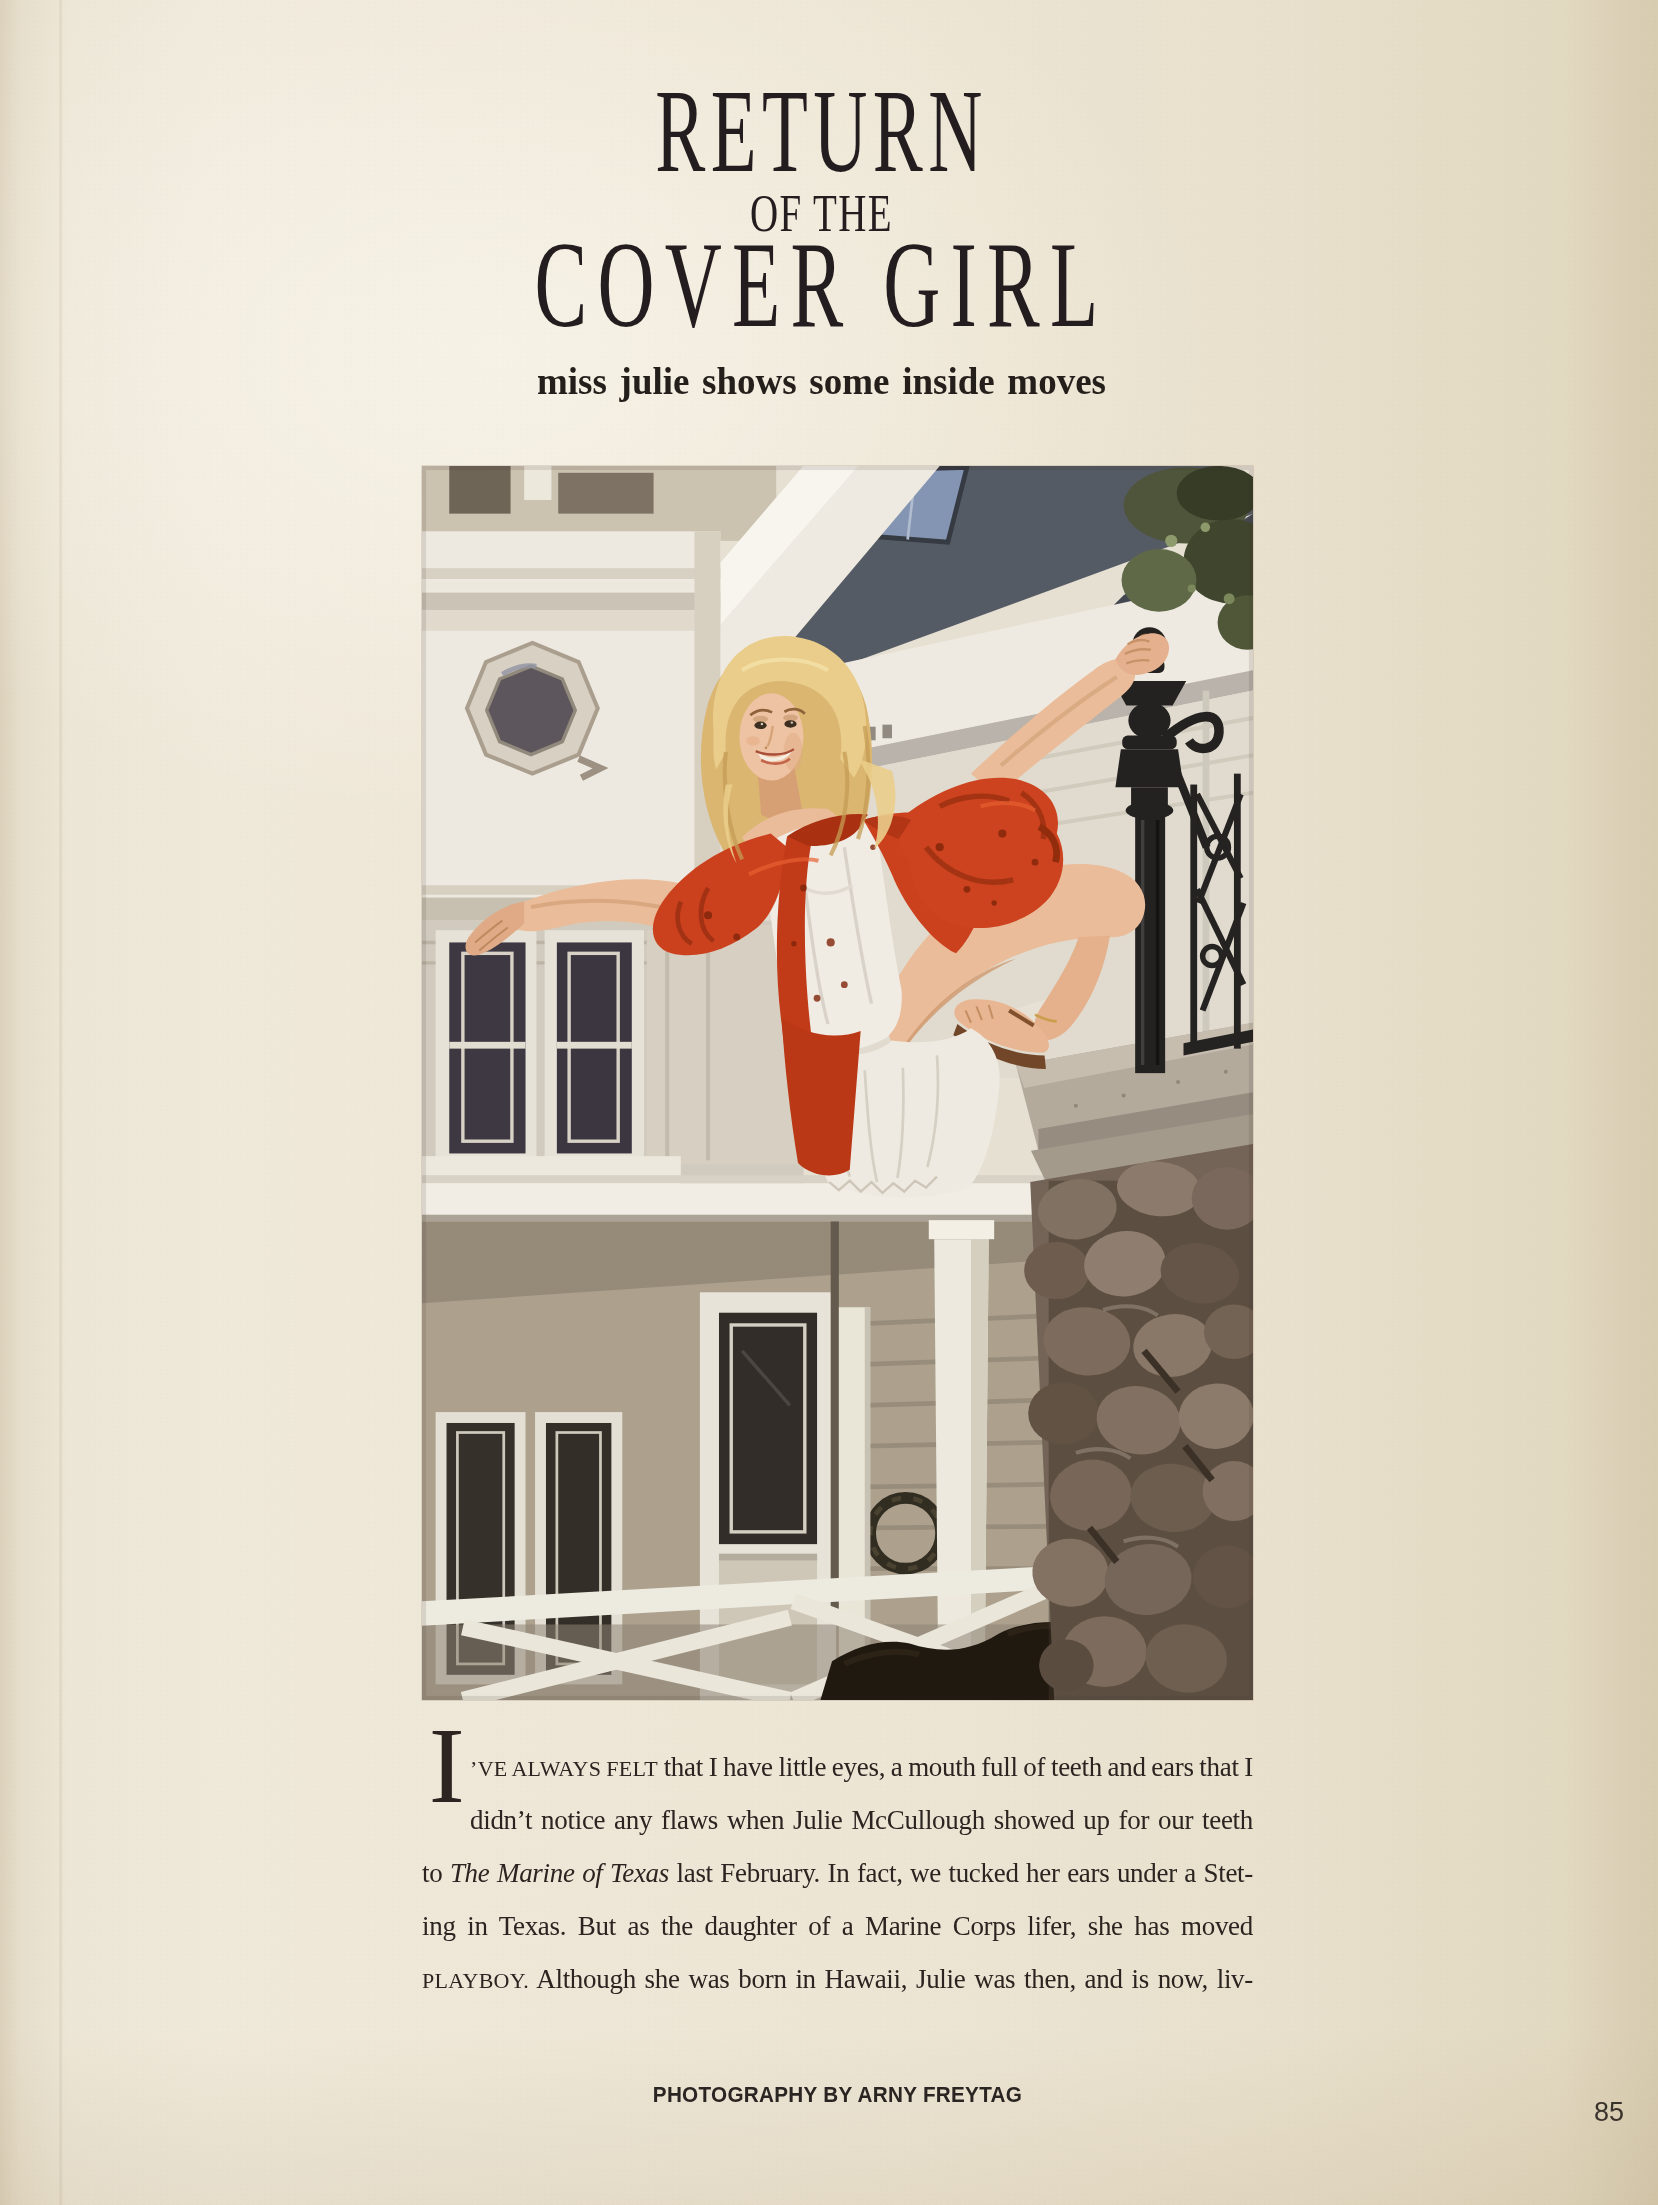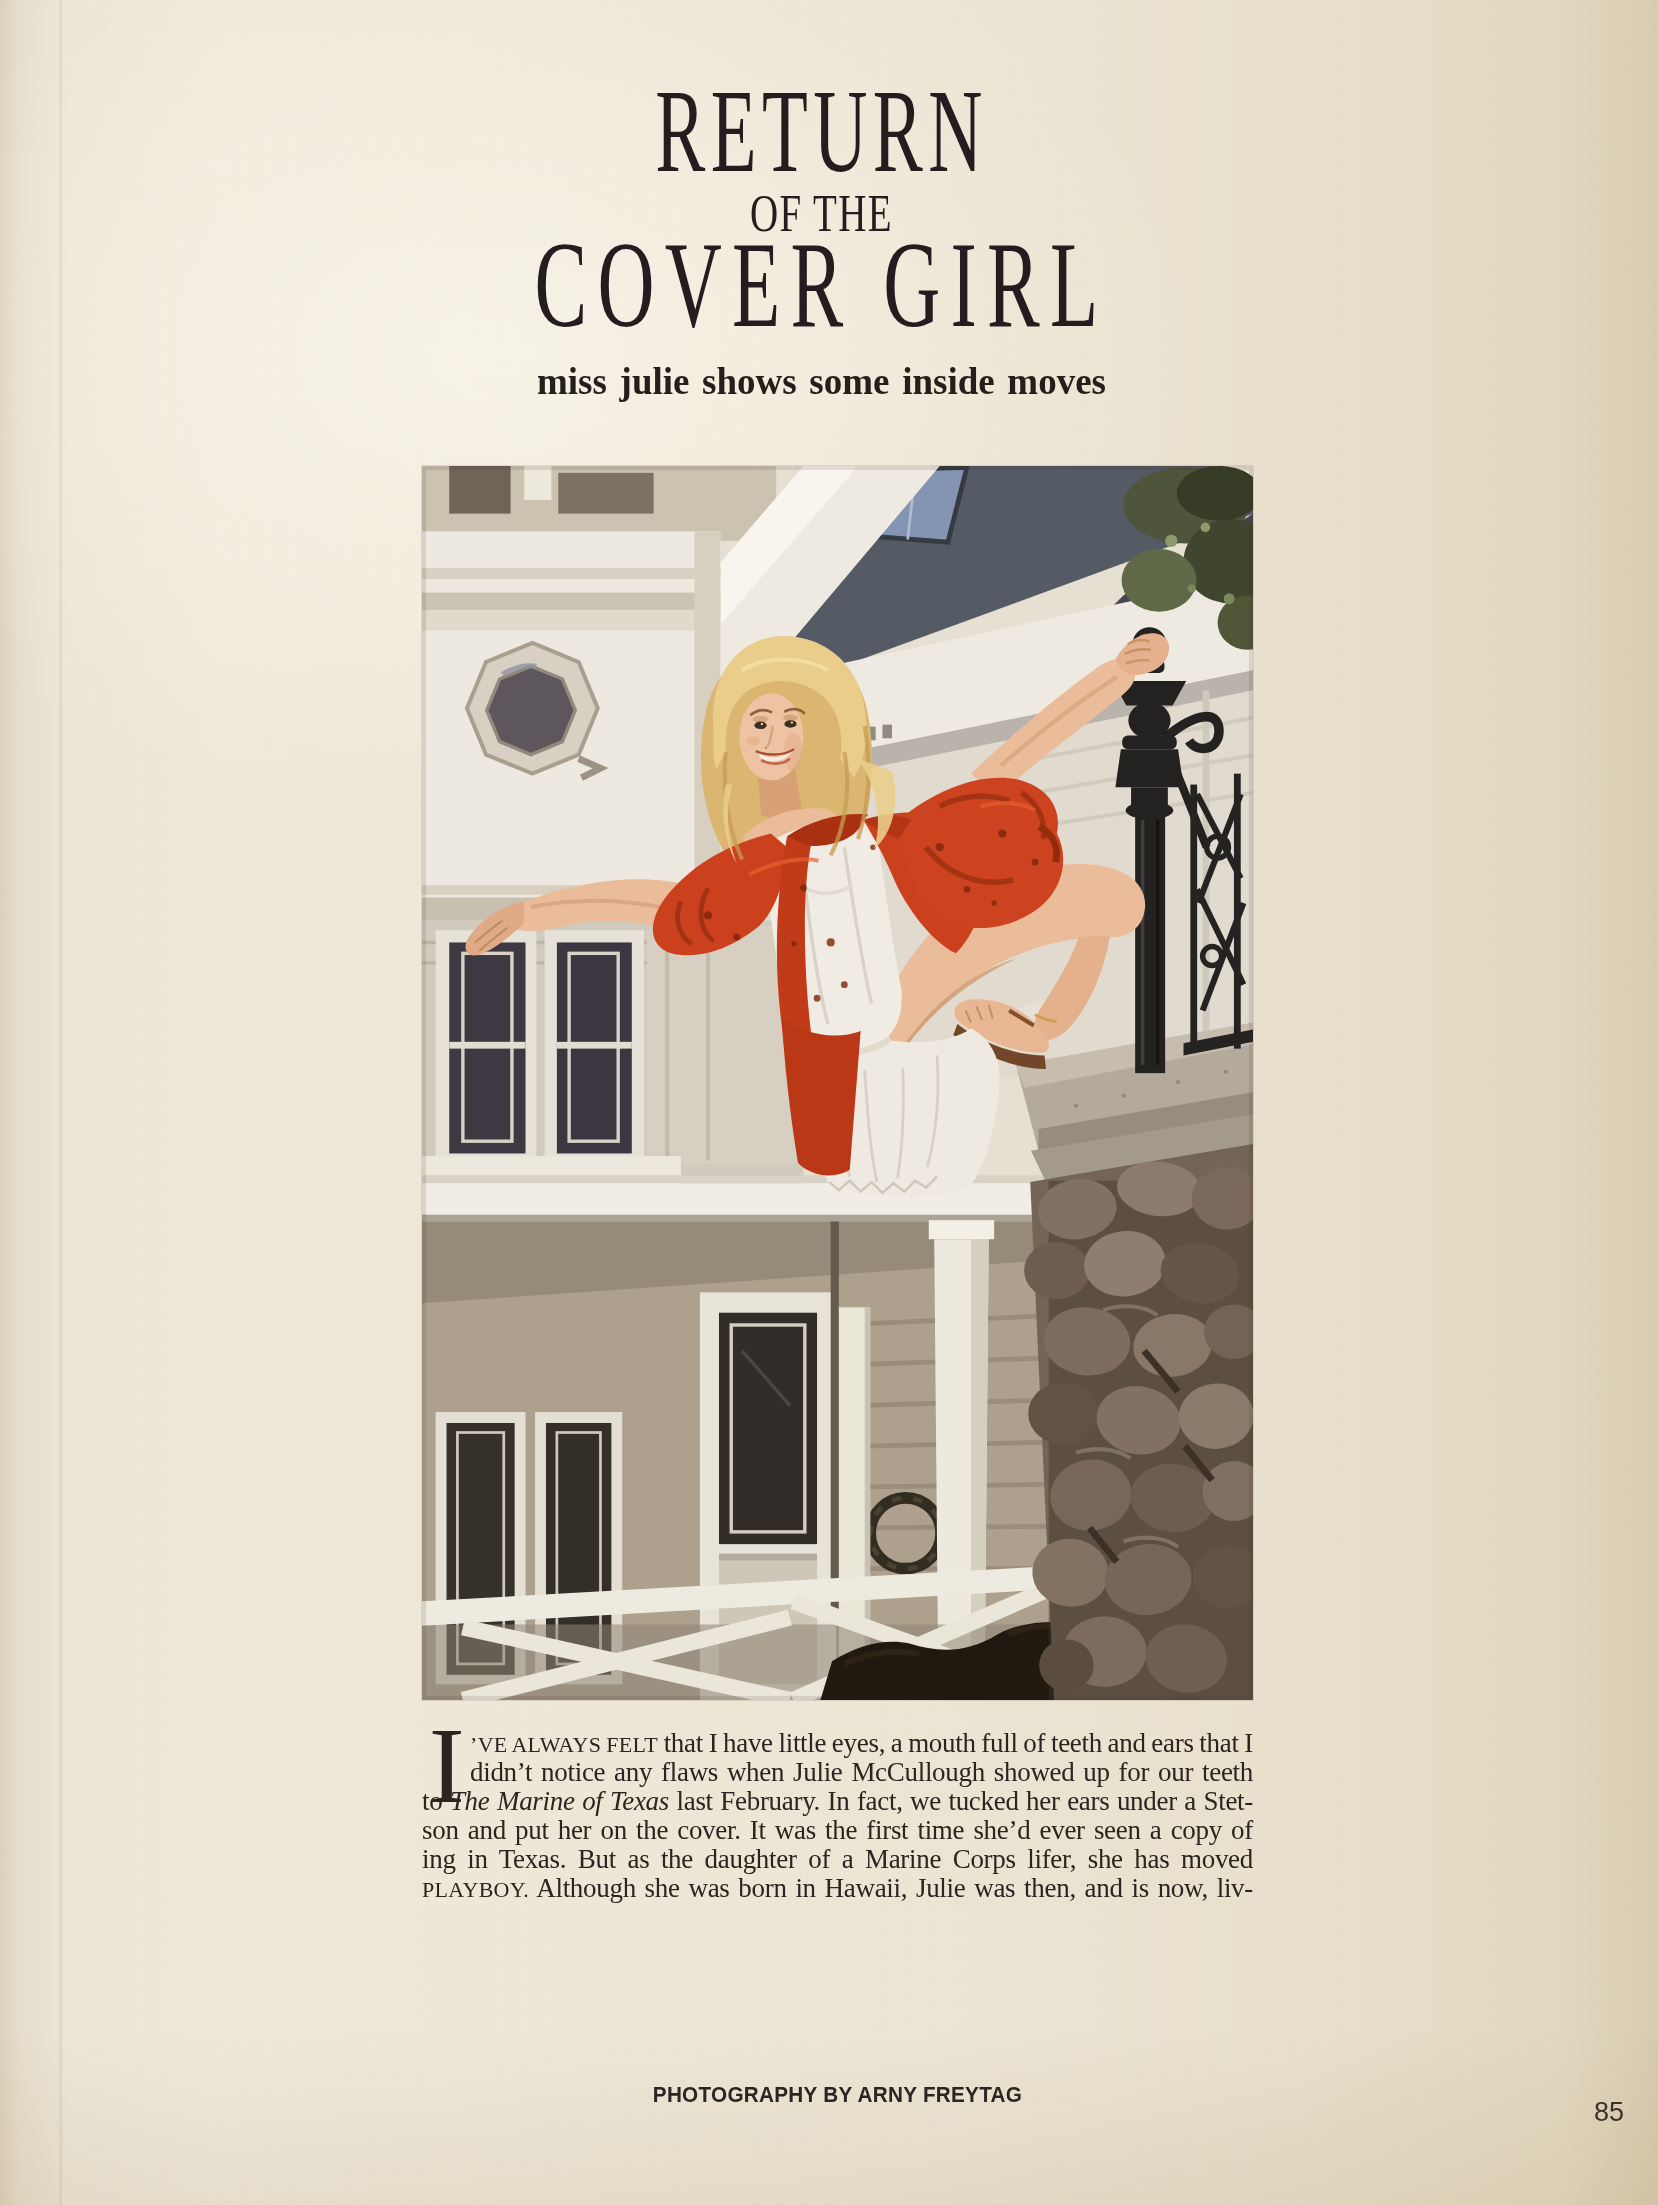--- a/index.html
+++ b/index.html
@@ -42,21 +42,21 @@
   .c-stone{fill:var(--stone_gray,#6f6158);}
   .c-conc{fill:var(--concrete,#b3aba1);}
   .c-hedge{fill:var(--hedge_dark,#17120d);}
   .c-house{fill:var(--house_white,#f2efe9);}
   .c-slate{fill:var(--eave_slate,#505866);}
   .c-bluewin{fill:var(--window_blue,#8095b8);}
 
   
   .bodytext{position:absolute;left:422px;top:1729px;width:831px;color:#2b2420;
     font-size:27px;line-height:29px;letter-spacing:-0.3px;word-spacing:-1px;}
-  .line{height:29px;text-align:justify;text-align-last:justify;white-space:nowrap;}
+  .line{height:29px;text-align:justify;text-align-last:justify;white-space:nowrap;margin-top:24px;}
   .l-indent{padding-left:48px;}
   .sc{font-size:22px;letter-spacing:0.3px;}
   .it{font-style:italic;}
   .dropcap{position:absolute;left:6.8px;top:-17px;font-size:108px;line-height:1;color:#2b2420;}
 
   
   .credit{position:absolute;left:422px;top:2082px;width:831px;text-align:center;
     font-family:"Liberation Sans",sans-serif;font-weight:700;font-size:22.5px;letter-spacing:0.3px;
     color:#2a2523;transform:scale(.92,1);transform-origin:50% 0;}
   .pagenum{position:absolute;right:35px;top:2097px;font-family:"Liberation Sans",sans-serif;
@@ -389,21 +389,20 @@
     <rect x="0" y="0" width="1220" height="1813" fill="#c89a55" opacity=".05"></rect>
     <rect x="3" y="3" width="1214" height="1807" fill="none" stroke="#3a2d1e" opacity=".12" stroke-width="6"></rect>
   </svg>
   </figure>
 
   <article class="bodytext">
     <span class="dropcap">I</span>
     <div class="line l-indent"><span class="sc">’VE ALWAYS FELT</span><span> that I have little eyes, a mouth full of teeth and ears that I</span></div>
     <div class="line l-indent"><span>didn’t notice any flaws when Julie McCullough showed up for our teeth</span></div>
     <div class="line"><span>to </span><span class="it">The Marine of Texas</span><span> last February. In fact, we tucked her ears under a Stet-</span></div>
-    <div class="line"><span>son and put her on the cover. It was the first time she’d ever seen a copy of</span></div>
     <div class="line"><span>ing in Texas. But as the daughter of a Marine Corps lifer, she has moved</span></div>
     <div class="line"><span class="sc">PLAYBOY.</span><span> Although she was born in Hawaii, Julie was then, and is now, liv-</span></div>
   </article>
 
   <div class="credit">PHOTOGRAPHY BY ARNY FREYTAG</div>
   <div class="pagenum">85</div>
 </div>
 
 
 </body></html>

